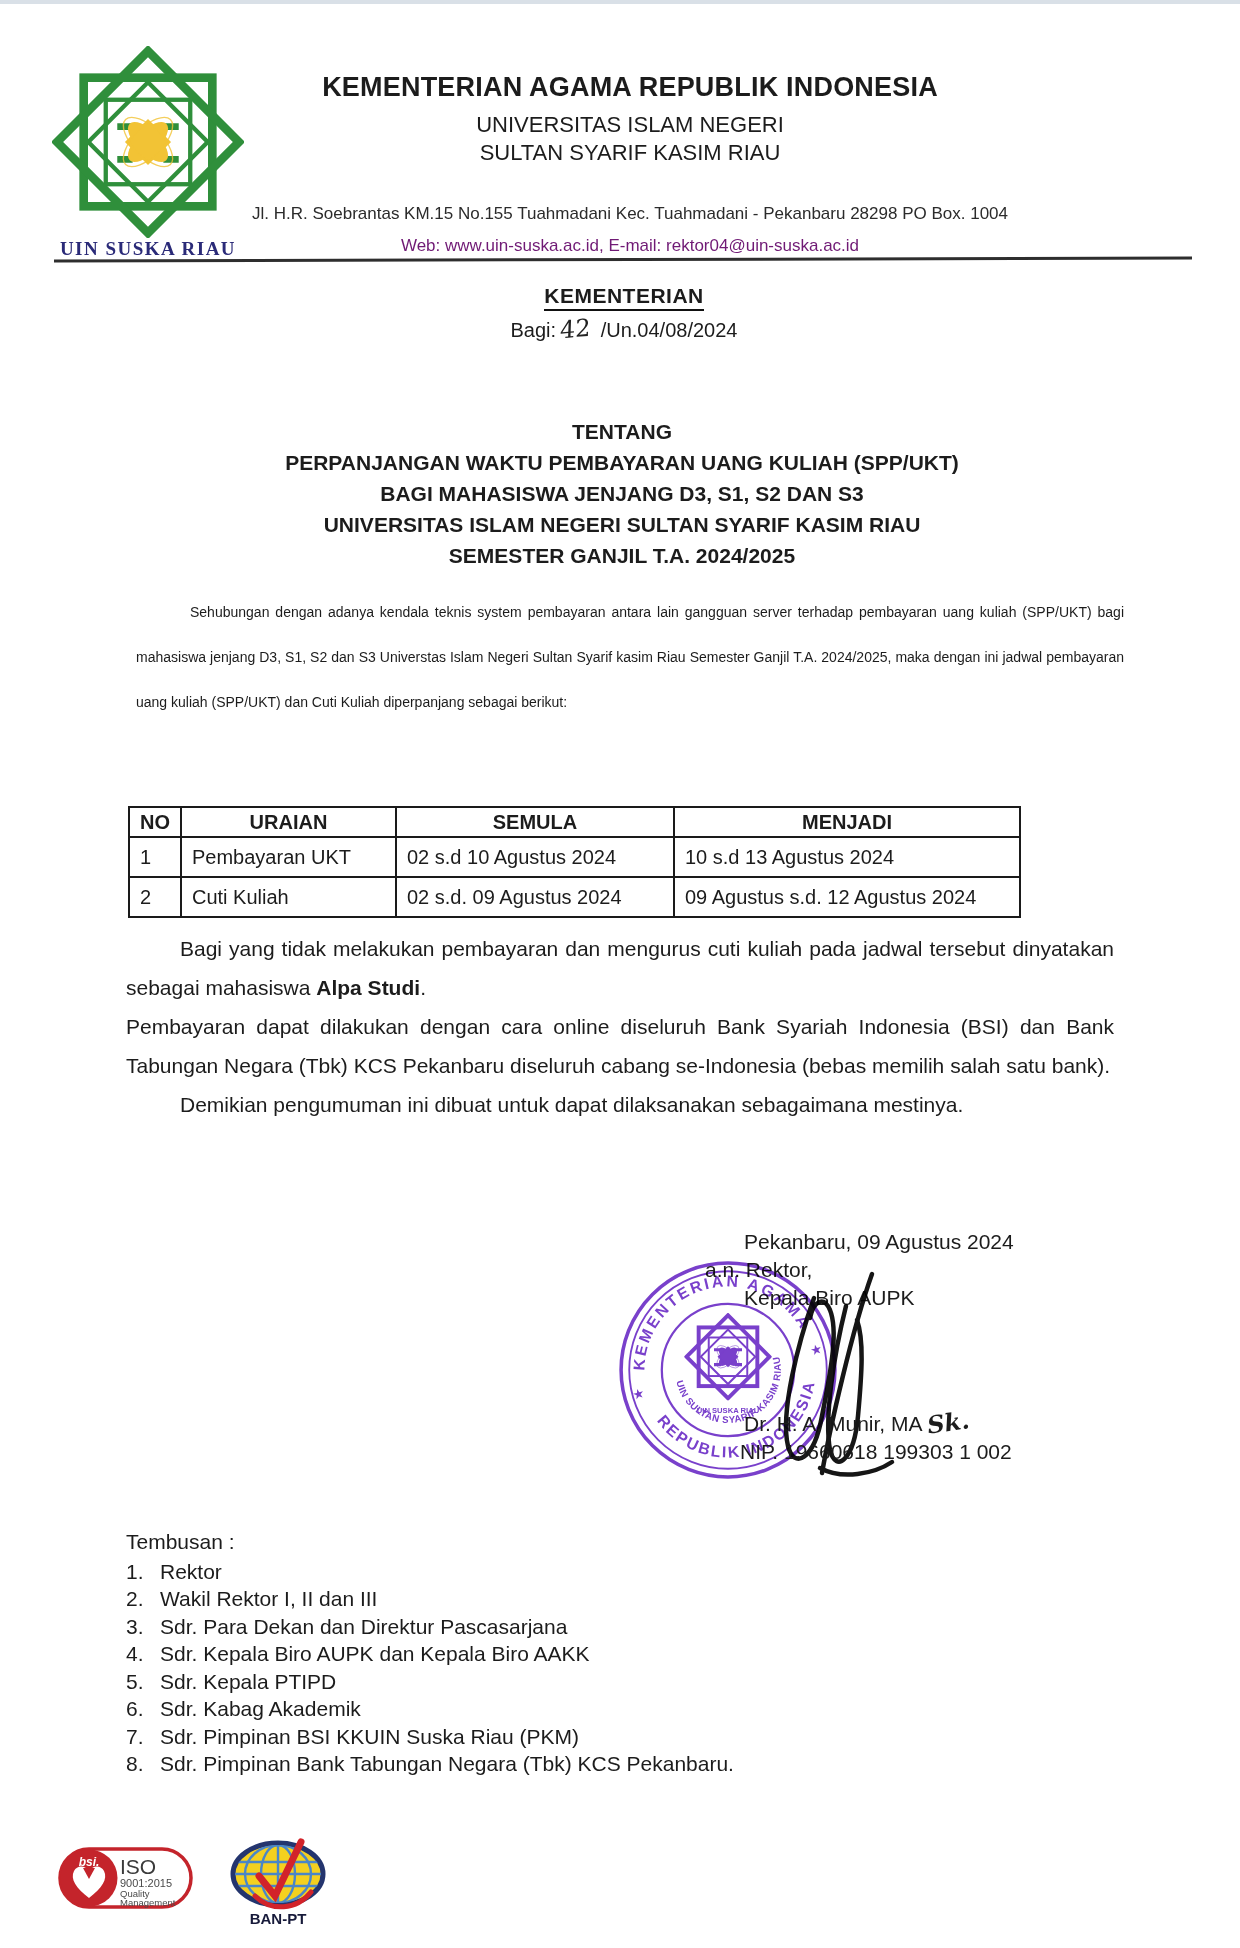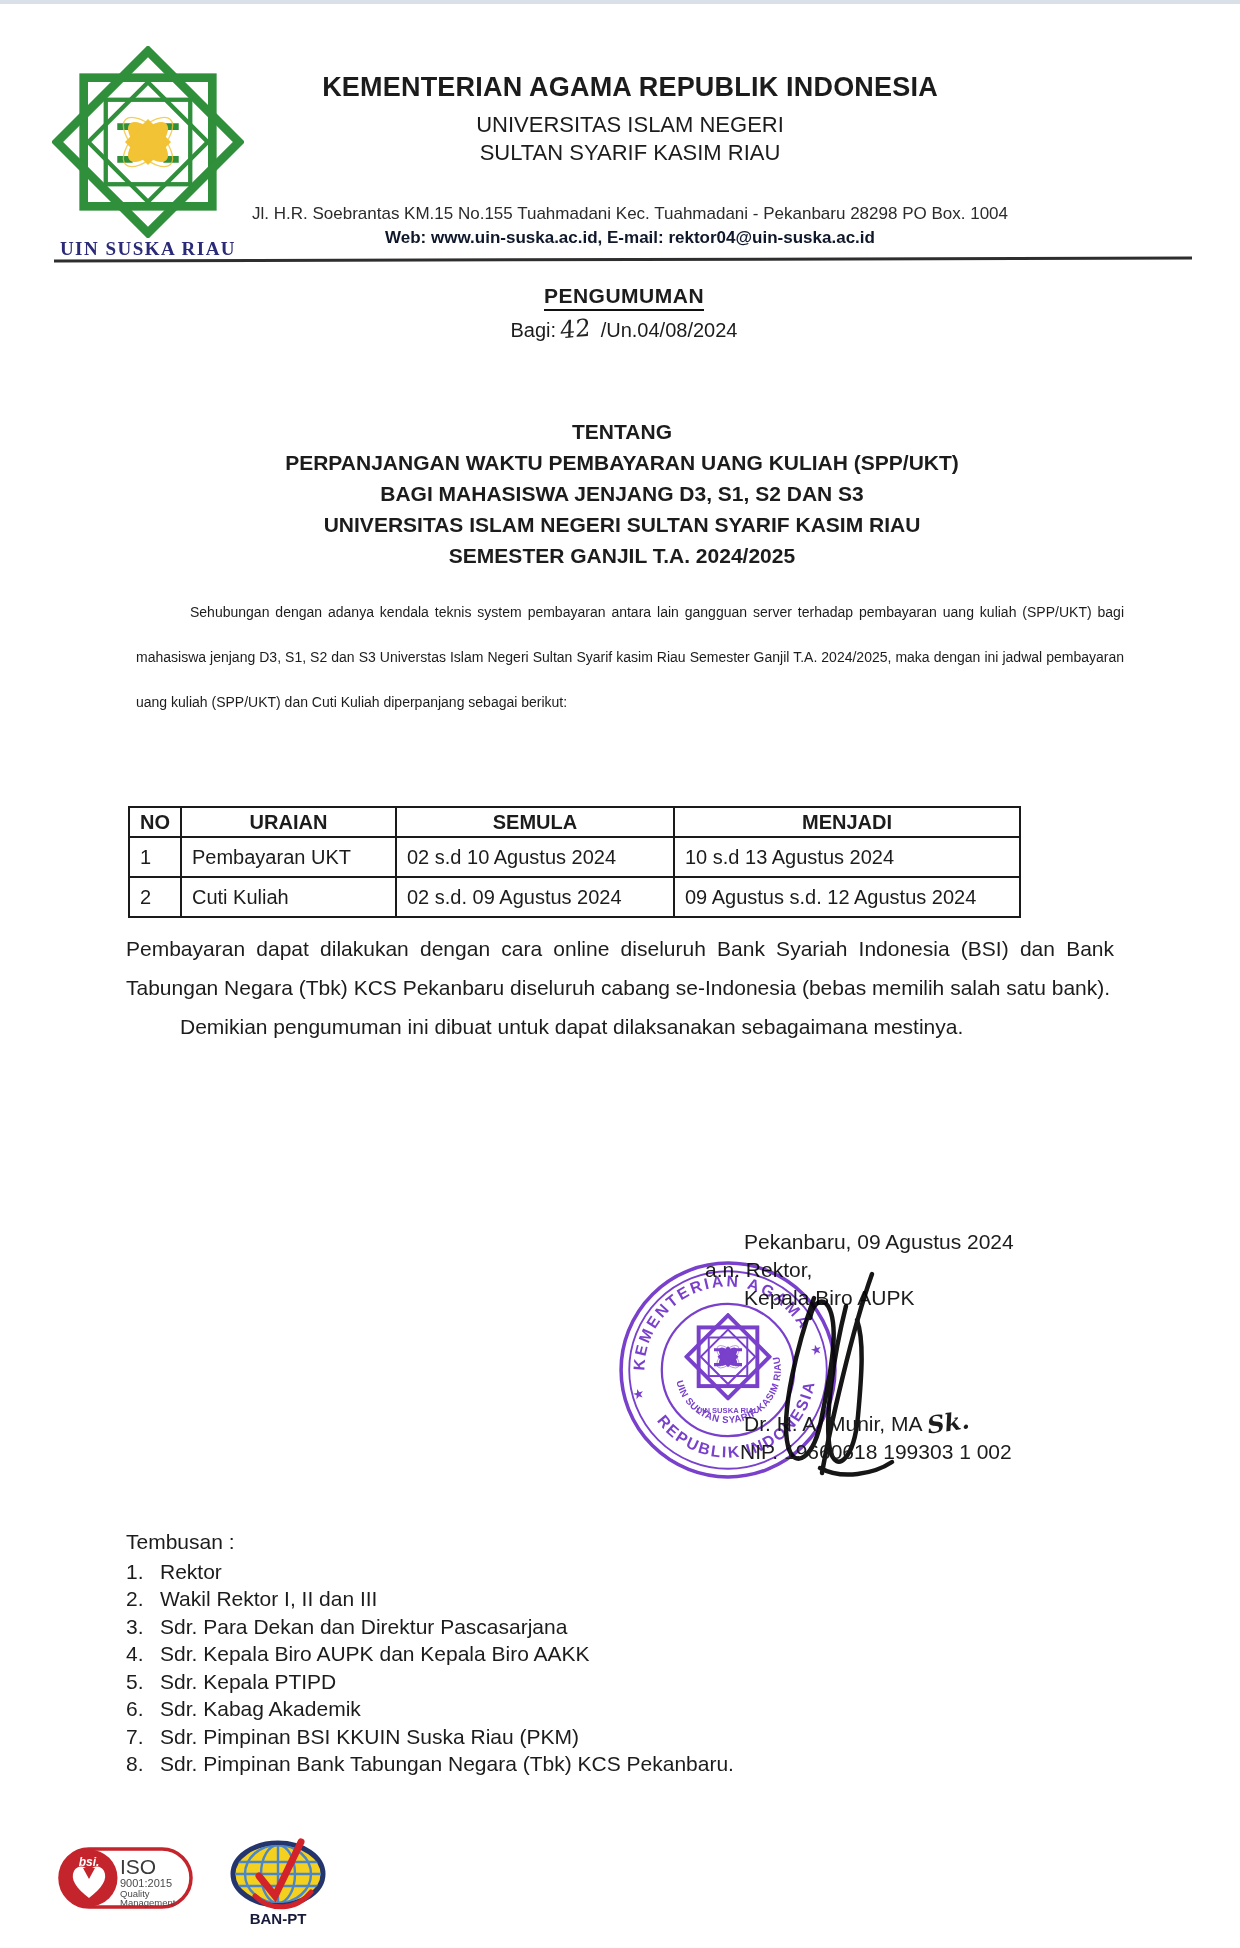--- a/index.html
+++ b/index.html
@@ -13,21 +13,21 @@
   .letterhead-logo{position:absolute;left:52px;top:46px;width:192px;height:192px;}
   .logo-caption{
     position:absolute;left:40px;top:238px;width:216px;text-align:center;
     font-family:"Liberation Serif",serif;font-weight:bold;font-size:19px;
     letter-spacing:1.5px;color:#2a2a78;
   }
   .letterhead-text{position:absolute;left:150px;top:72px;width:960px;text-align:center;}
   .lh-ministry{font-size:27px;font-weight:bold;letter-spacing:.2px;margin-bottom:8px;}
   .lh-univ1,.lh-univ2{font-size:22px;font-weight:normal;line-height:28px;}
   .lh-address{font-size:17px;margin-top:37px;color:#2b2b2b;}
-  .lh-contact{font-size:17px;margin-top:4px;color:#0f172a;font-weight:bold;}
+  .lh-contact{font-size:17px;margin-top:12px;color:#701a75;}
   .head-rule{position:absolute;left:54px;top:258px;width:1138px;height:3px;background:#2e2e2e;transform:rotate(-.15deg);}
   
   .doc-title-wrap{position:absolute;left:0;top:284px;width:1248px;text-align:center;}
   .doc-title{display:inline-block;font-size:21px;font-weight:bold;letter-spacing:.5px;
     border-bottom:2.5px solid #111;padding-bottom:1px;}
   .doc-number{font-size:20px;margin-top:4px;}
   .handwritten-no{
     display:inline-block;font-family:"DejaVu Serif",serif;font-size:24px;
     transform:rotate(-5deg) skewX(-7deg);margin:0 10px 0 4px;color:#222;
   }
@@ -108,21 +108,21 @@
   <div class="letterhead-text">
     <div class="lh-ministry">KEMENTERIAN AGAMA REPUBLIK INDONESIA</div>
     <div class="lh-univ1">UNIVERSITAS ISLAM NEGERI</div>
     <div class="lh-univ2">SULTAN SYARIF KASIM RIAU</div>
     <div class="lh-address">Jl. H.R. Soebrantas KM.15 No.155 Tuahmadani Kec. Tuahmadani - Pekanbaru 28298 PO Box. 1004</div>
     <div class="lh-contact">Web: www.uin-suska.ac.id, E-mail: rektor04@uin-suska.ac.id</div>
   </div>
   <div class="head-rule"></div>
 
   <div class="doc-title-wrap">
-    <div><span class="doc-title">PENGUMUMAN</span></div>
+    <div><span class="doc-title">KEMENTERIAN</span></div>
     <div class="doc-number"><span>Bagi:</span><span class="handwritten-no">42</span><span>/Un.04/08/2024</span></div>
   </div>
 
   <div class="subject-block">
     <div>TENTANG</div>
     <div>PERPANJANGAN WAKTU PEMBAYARAN UANG KULIAH (SPP/UKT)</div>
     <div>BAGI MAHASISWA JENJANG D3, S1, S2 DAN S3</div>
     <div>UNIVERSITAS ISLAM NEGERI SULTAN SYARIF KASIM RIAU</div>
     <div>SEMESTER GANJIL T.A. 2024/2025</div>
   </div>
@@ -154,20 +154,21 @@
       <tr>
         <td class="td-no">2</td>
         <td>Cuti Kuliah</td>
         <td>02 s.d. 09 Agustus 2024</td>
         <td>09 Agustus s.d. 12 Agustus 2024</td>
       </tr>
     </tbody>
   </table>
 
   <div class="flow-block">
+    <p class="indent"><span>Bagi yang tidak melakukan pembayaran dan mengurus cuti kuliah pada jadwal tersebut dinyatakan sebagai mahasiswa </span><b>Alpa Studi</b><span>.</span></p>
     <p>Pembayaran dapat dilakukan dengan cara online diseluruh Bank Syariah Indonesia (BSI) dan Bank Tabungan Negara (Tbk) KCS Pekanbaru diseluruh cabang se-Indonesia (bebas memilih salah satu bank).</p>
     <p class="indent">Demikian pengumuman ini dibuat untuk dapat dilaksanakan sebagaimana mestinya.</p>
   </div>
 
   <div class="sign-block">
     <div class="sign-date">Pekanbaru, 09 Agustus 2024</div>
     <div>a.n. Rektor,</div>
     <div class="sign-position">Kepala Biro AUPK</div>
   </div>
 

